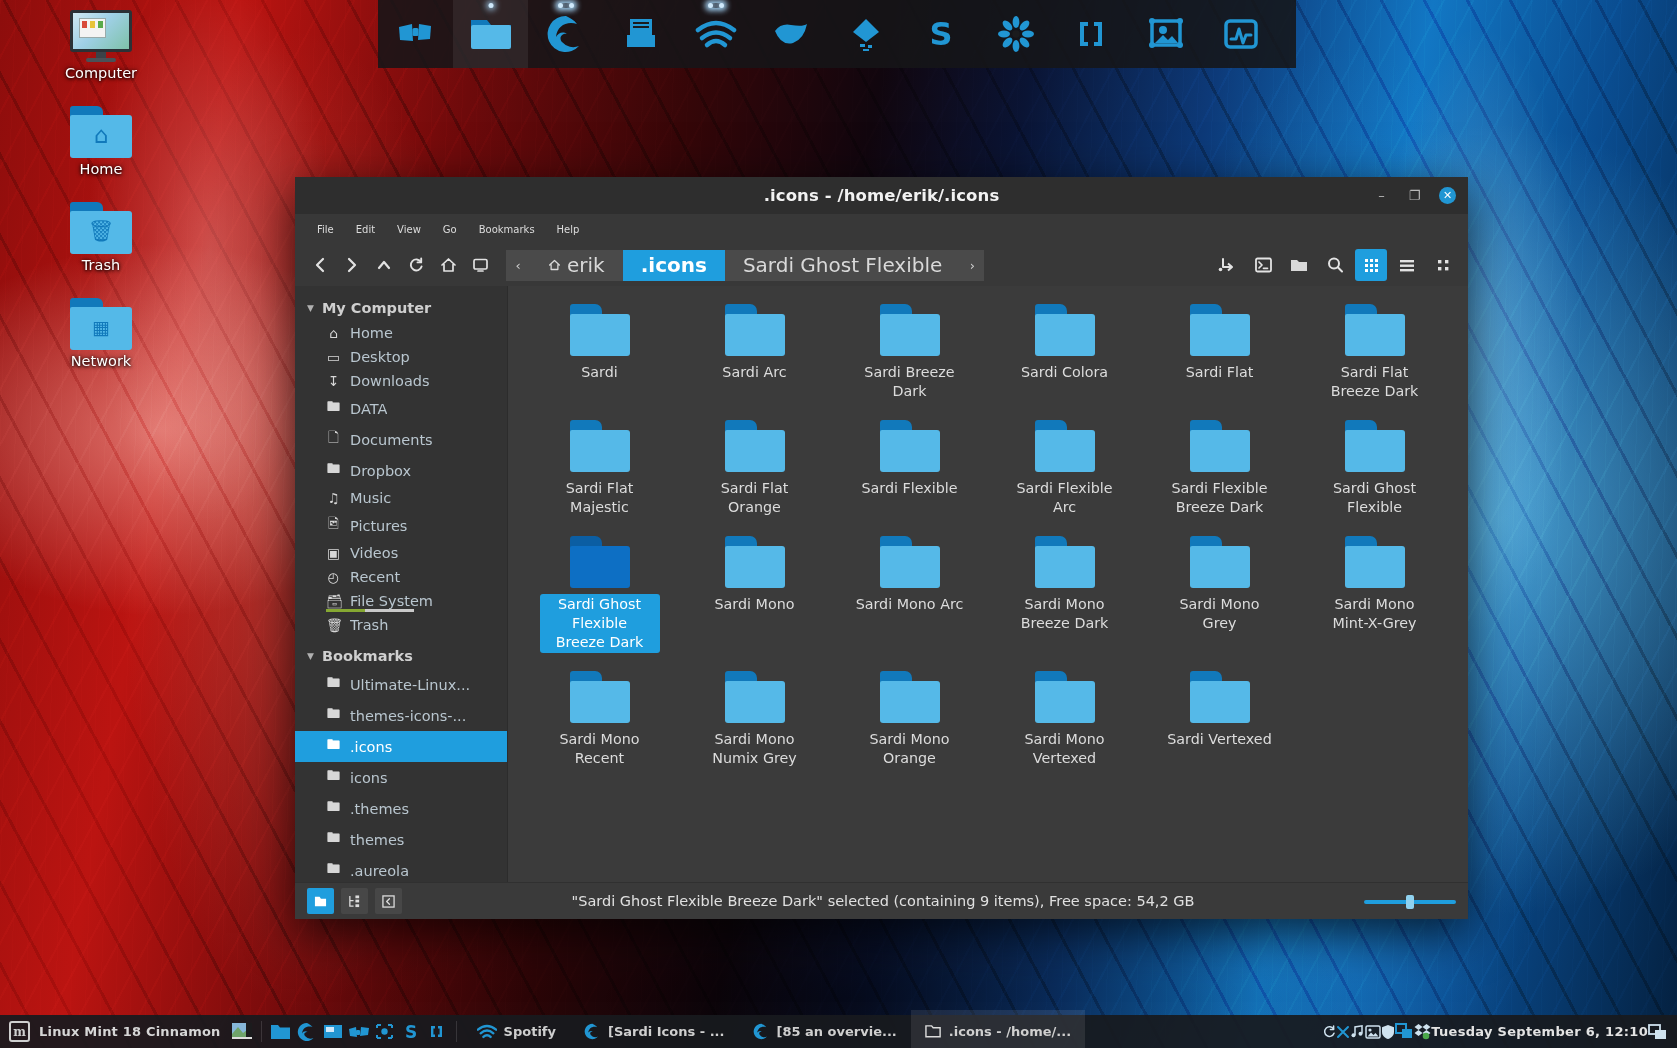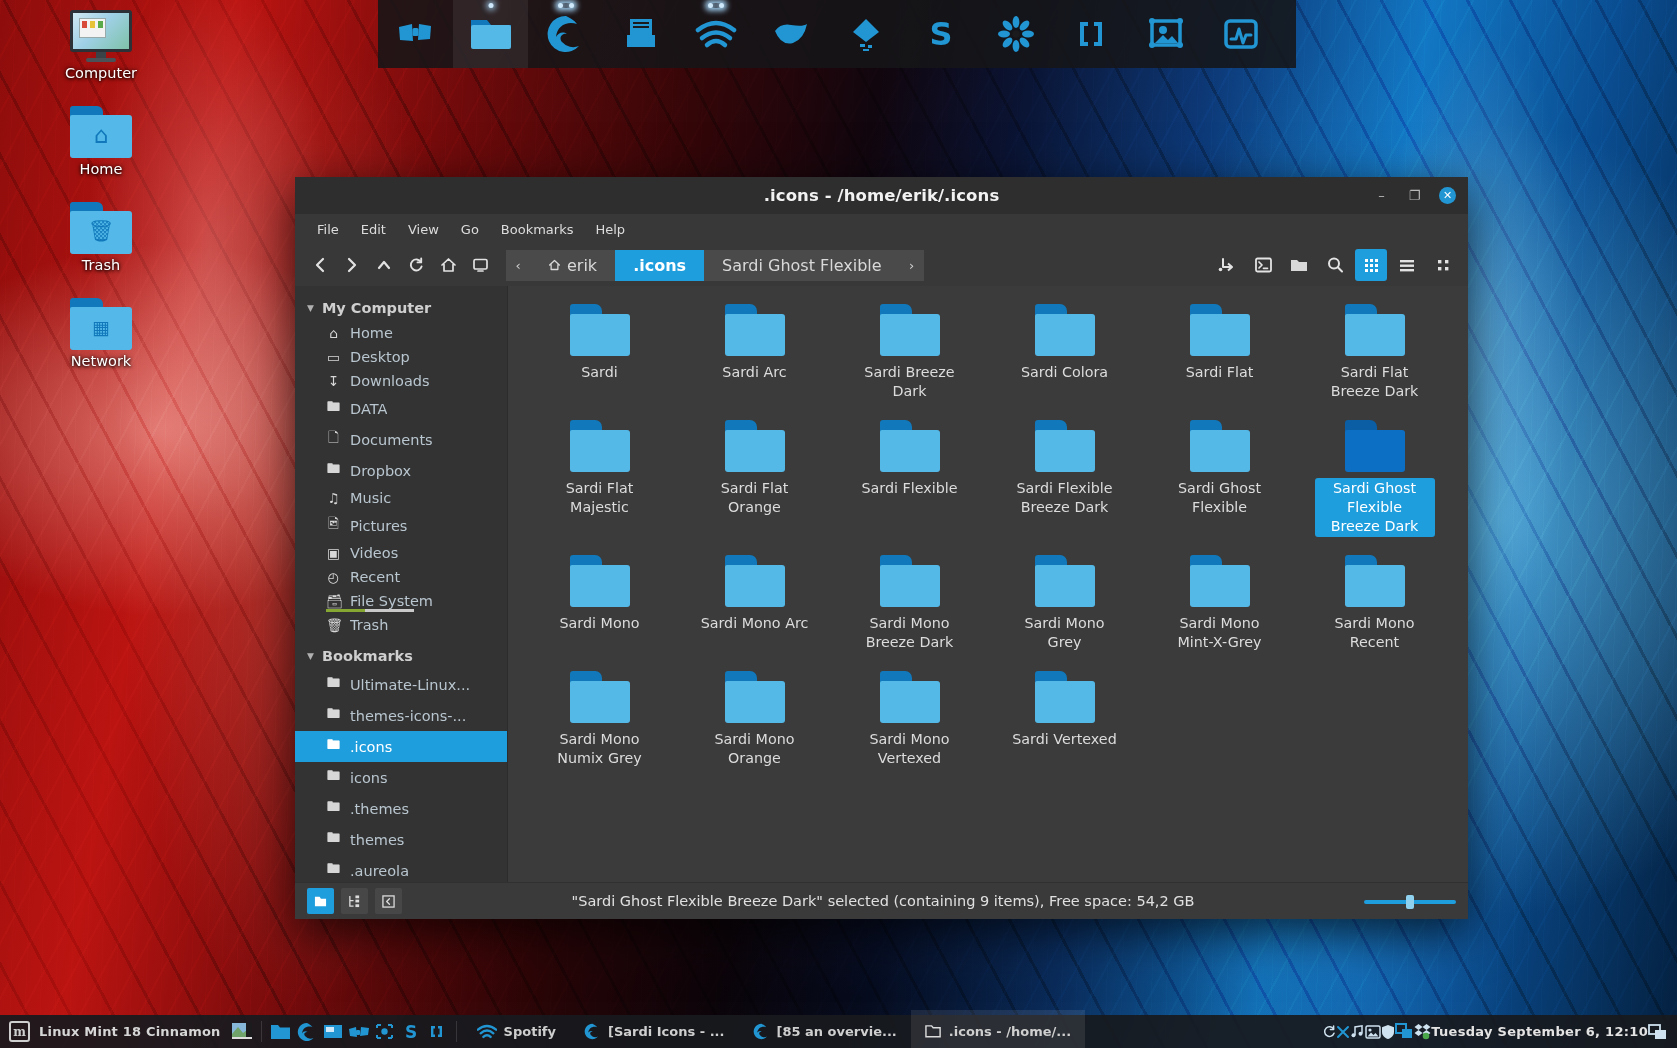--- a/index.html
+++ b/index.html
@@ -110,29 +110,29 @@
     height:37px; background:#2e2e2e; position:relative;
     display:flex; align-items:center; justify-content:center;
   }
   .title-text{ color:#f2f2f2; font-size:16.5px; font-weight:bold; letter-spacing:.1px;}
   .win-btns{ position:absolute; right:12px; top:0; height:37px; display:flex; align-items:center; gap:16px;}
   .wb{ width:17px; height:17px; display:flex; align-items:center; justify-content:center;
        color:#b9b9b9; font-size:13px; cursor:pointer;}
   .wb.close{ background:#2196d3; border-radius:50%; color:#fff; font-size:11px; font-weight:bold;}
 
   .menubar{ height:30px; background:#383838; display:flex; align-items:center; padding-left:11px; gap:0;}
-  .menu-it{ color:#dcdcdc; font-size:13px; padding:3px 11px; cursor:pointer;}
+  .menu-it{ color:#dcdcdc; font-size:10px; padding:3px 11px; cursor:pointer;}
 
   .toolbar{ height:42px; background:#383838; display:flex; align-items:center; padding:0 9px; gap:0;}
   .tb-btn{ width:32px; height:30px; display:flex; align-items:center; justify-content:center;
            color:#e2e2e2; cursor:pointer; border-radius:2px;}
   .pathbar{ display:flex; align-items:stretch; height:31px; margin-left:10px; background:#4a4a4a; }
   .pb-arrow{ width:24px; display:flex; align-items:center; justify-content:center;
              color:#d0d0d0; font-size:13px; cursor:pointer;}
-  .pb-crumb{ padding:0 18px; display:flex; align-items:center; color:#d9d9d9; font-size:16px;
+  .pb-crumb{ padding:0 18px; display:flex; align-items:center; color:#d9d9d9; font-size:20px;
              cursor:pointer; gap:6px;justify-content:flex-end;}
   .pb-crumb.active{ background:#1f9ede; color:#fff; font-weight:bold;}
   .tb-right{ margin-left:auto; display:flex; align-items:center; gap:4px;}
   .vbtn{ width:32px; height:32px; display:flex; align-items:center; justify-content:center;
          border-radius:3px; cursor:pointer; color:#e3e3e3;}
   .vbtn.on{ background:#1f9ede; color:#fff; }
 
   .fm-body{ flex:1; display:flex; min-height:0; }
   .sidebar{
     width:213px; background:#333333; padding-top:9px; overflow:hidden;
@@ -649,20 +649,27 @@
               <div class="tab"></div>
               <div class="body"></div>
             </div>
             <div class="nm">Sardi Flexible</div>
           </div>
         <div class="cell">
             <div class="fico">
               <div class="tab"></div>
               <div class="body"></div>
             </div>
+            <div class="nm">Sardi Flexible Arc</div>
+          </div>
+        <div class="cell">
+            <div class="fico">
+              <div class="tab"></div>
+              <div class="body"></div>
+            </div>
             <div class="nm">Sardi Flexible Breeze Dark</div>
           </div>
         <div class="cell">
             <div class="fico">
               <div class="tab"></div>
               <div class="body"></div>
             </div>
             <div class="nm">Sardi Ghost Flexible</div>
           </div>
 

